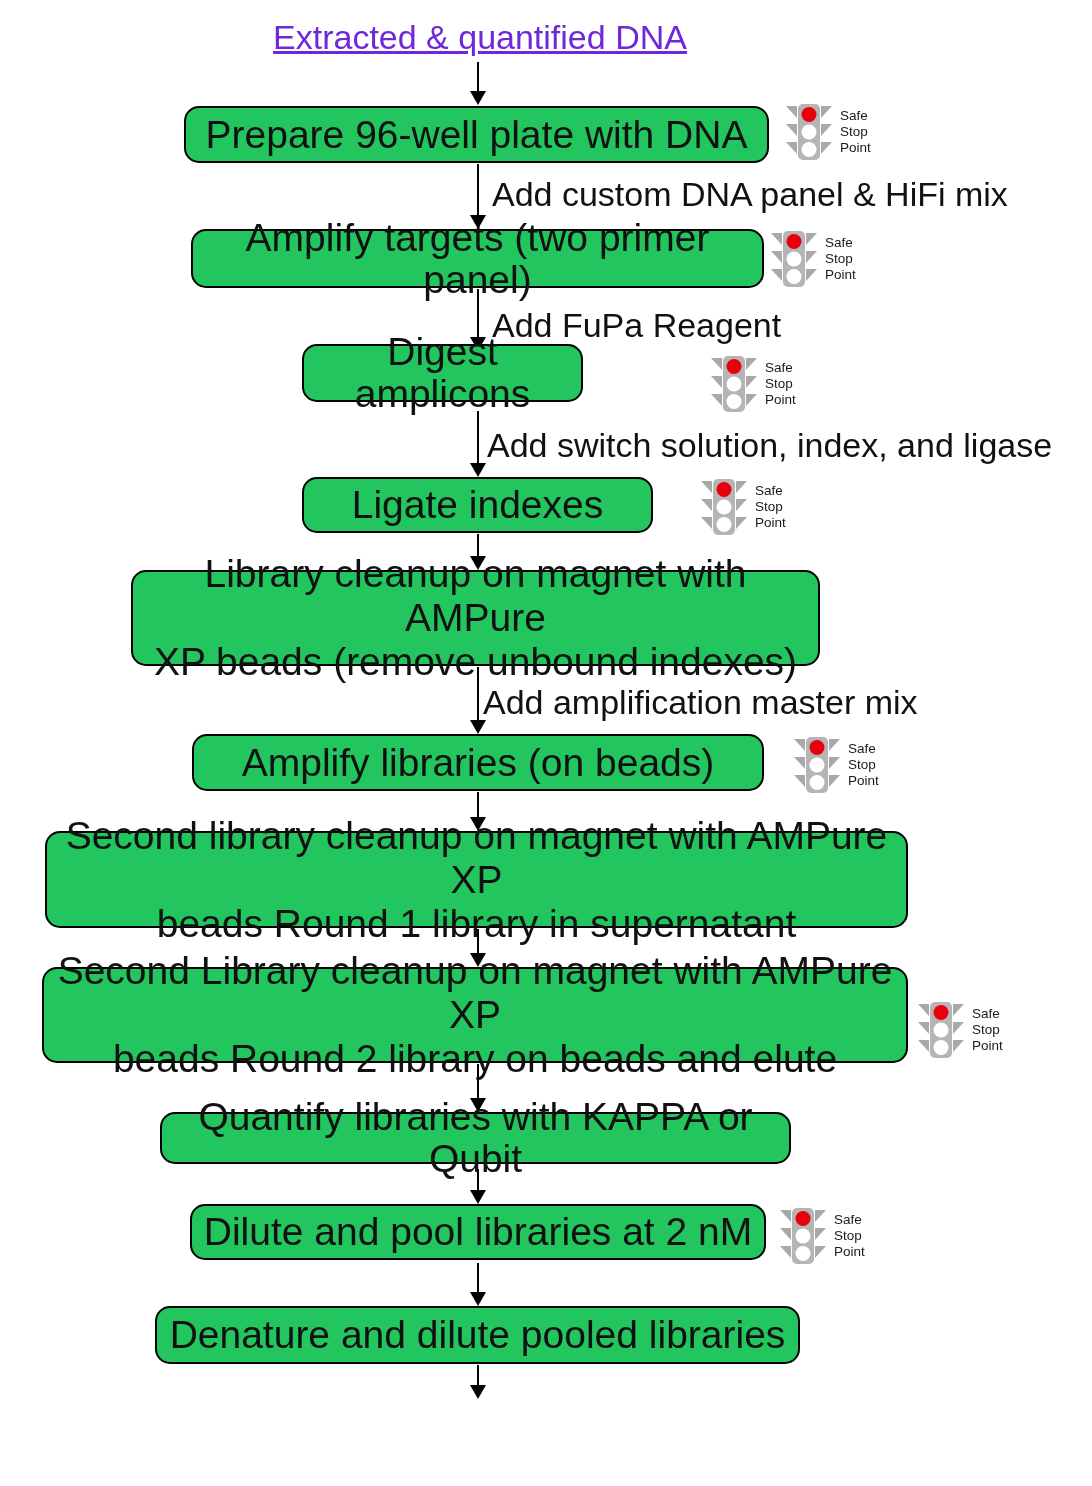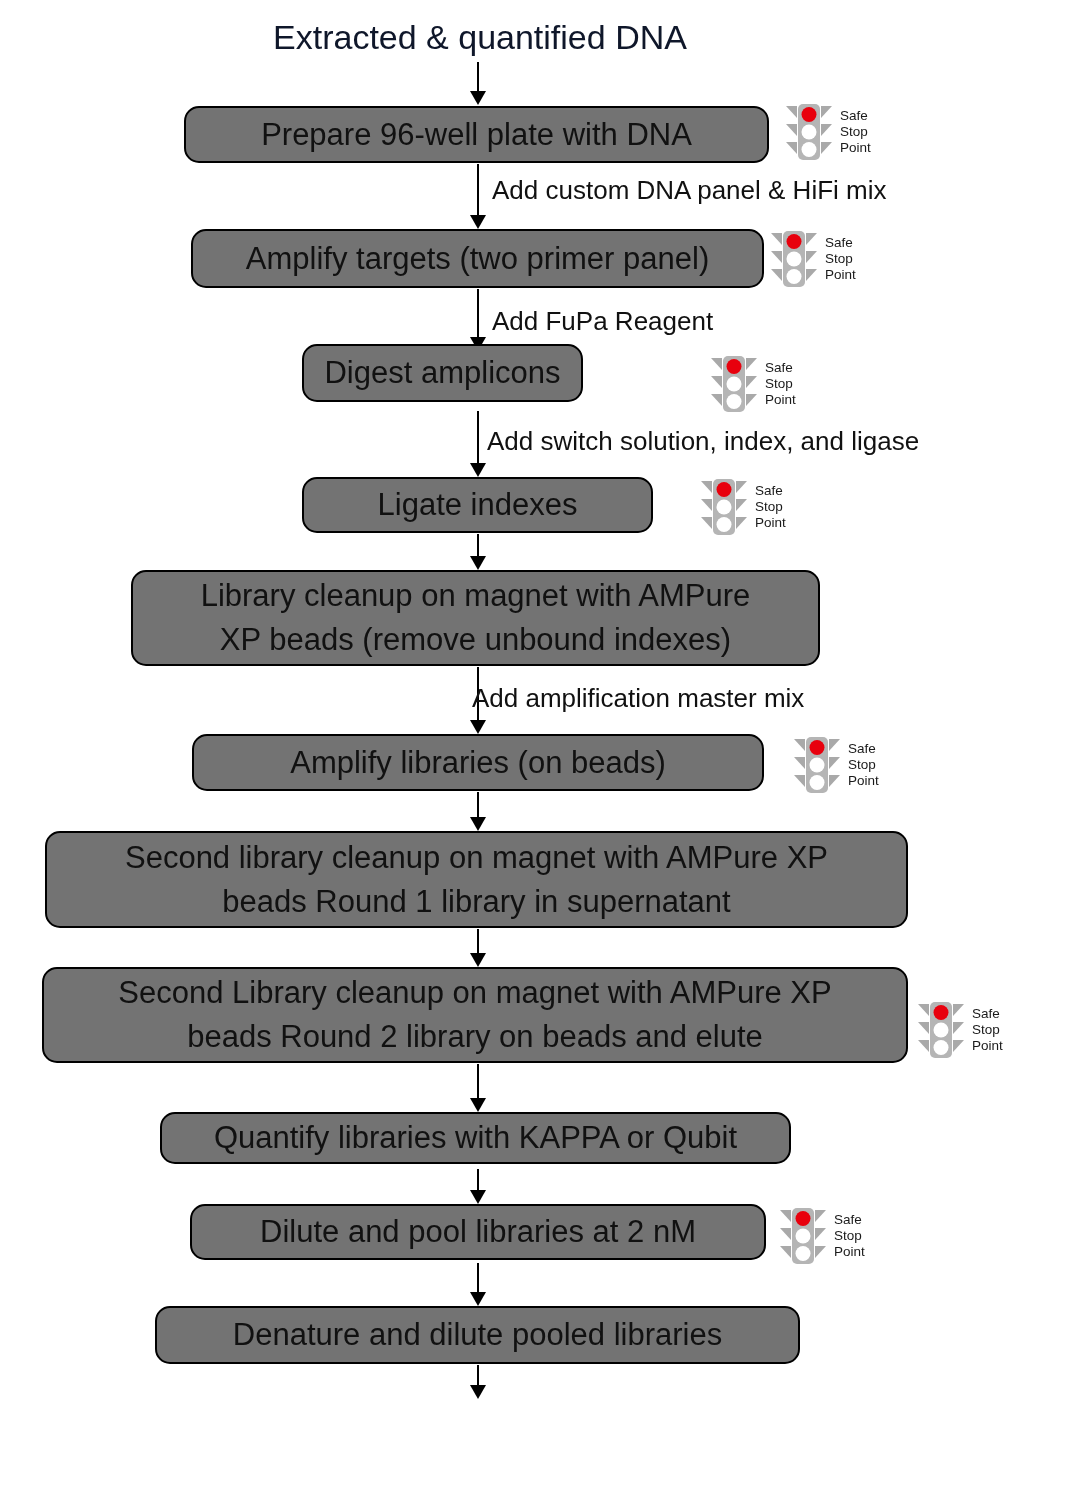--- a/index.html
+++ b/index.html
@@ -2,29 +2,29 @@
 <html style="--stoplight-red: #e8000d; --stoplight-gray: #b5b5b5; --stoplight-visor-gray: #a9a9a9; --box-border: #000000; --text: #000000;"><head>
 <meta charset="utf-8">
 <style>
   html,body{margin:0;padding:0;background:#fff;}
   #flowchart{
     position:relative;width:1092px;height:1486px;background:#ffffff;
     font-family:"Liberation Sans", sans-serif;color:#000;overflow:hidden;
   }
   .title{
     position:absolute;left:0;top:18px;width:960px;text-align:center;
-    font-size:34px;color:#0f172a;
+    font-size:34px;color:#6d28d9;text-decoration:underline;
   }
   .node{
-    position:absolute;background:#737373;border:2.5px solid #000;border-radius:15px;
+    position:absolute;background:#22c55e;border:2.5px solid #000;border-radius:15px;
     display:flex;flex-direction:column;align-items:center;justify-content:center;
-    text-align:center;font-size:31px;color:#111;line-height:42px;box-sizing:border-box;
+    text-align:center;font-size:39px;color:#111;line-height:42px;box-sizing:border-box;
   }
   .edge-label{
-    position:absolute;font-size:26px;color:#111;white-space:nowrap;
+    position:absolute;font-size:34px;color:#111;white-space:nowrap;
   }
   .arrow{position:absolute;left:477px;width:2px;background:#000;}
   .arrow::after{
     content:"";position:absolute;left:50%;transform:translateX(-50%);bottom:-13px;
     width:0;height:0;border:8px solid transparent;border-top:14px solid #000;border-bottom:0;
   }
   .stoplight{position:absolute;display:flex;}
   .tl-text{
     margin-left:7px;font-size:13.5px;line-height:16px;color:#1a1a1a;
     display:flex;flex-direction:column;justify-content:center;
@@ -62,21 +62,21 @@
   <div class="arrow" style="top:792px;height:26px"></div>
   <div class="arrow" style="top:929px;height:25px"></div>
   <div class="arrow" style="top:1064px;height:35px"></div>
   <div class="arrow" style="top:1169px;height:22px"></div>
   <div class="arrow" style="top:1263px;height:30px"></div>
   <div class="arrow" style="top:1365px;height:21px"></div>
 
   <div class="edge-label" style="left:492px;top:175px">Add custom DNA panel &amp; HiFi mix</div>
   <div class="edge-label" style="left:487px;top:426px">Add switch solution, index, and ligase</div>
   <div class="edge-label" style="left:492px;top:306px">Add FuPa Reagent</div>
-  <div class="edge-label" style="left:472px;top:683px">Add amplification master mix</div>
+  <div class="edge-label" style="left:483px;top:683px">Add amplification master mix</div>
 
   <div class="node" style="left:184px;top:106px;width:585px;height:57px">
     <span>Prepare 96-well plate with DNA</span>
   </div>
 
   <div class="node" style="left:191px;top:229px;width:573px;height:59px">
     <span>Amplify targets (two primer panel)</span>
   </div>
 
   <div class="node" style="left:302px;top:344px;width:281px;height:58px">

